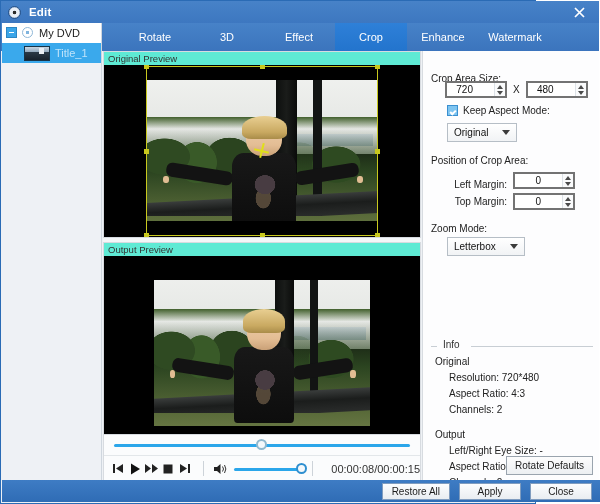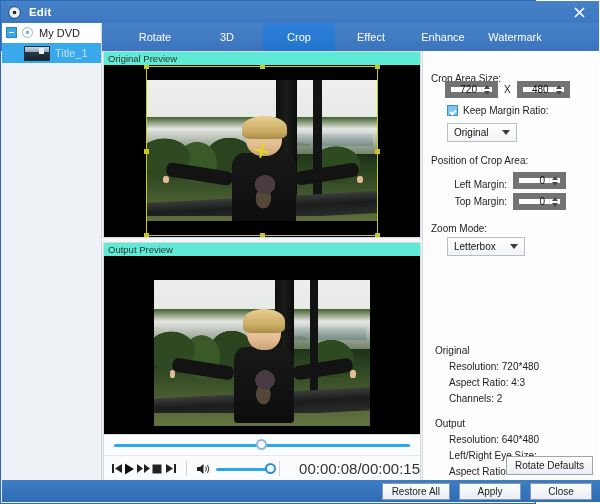--- a/index.html
+++ b/index.html
@@ -296,41 +296,42 @@
     background: #2ba6ea; border-radius: 2px;
   }
   #vol-thumb {
     position: absolute; left: 86%; top: 1px;
     width: 11px; height: 11px;
     border-radius: 50%;
     background: #f4f8fb; border: 2px solid #2f8fd0;
     cursor: pointer;
   }
   #time-label {
-    margin-left: 10px; font-size: 15px; color: #333;
+    margin-left: 10px; font-size: 11px; color: #333;
     white-space: nowrap;
   }
 
   
   #rightpanel {
     position: absolute; left: 421px; top: 50px;
     width: 177px; height: 432px;
     background: #fdfdfe;
     border-left: 1px solid #d7dbe0;
     font-size: 10px; color: #222;
   }
   .sec-label { position: absolute; font-size: 10px; color: #222; }
   .row { position: absolute; display: flex; align-items: center; }
   .field-label { font-size: 10px; color: #222; }
 
   .spin {
     display: inline-flex; align-items: stretch;
     height: 17px;
-    border: 6px solid #737373;
+    border: 2px solid #737373;
     background: #fff;
+    gap: 17px;
   }
   .spin .val {
     width: 30px; padding-right: 4px;
     display: flex; align-items: center; justify-content: flex-end;
     font-size: 10px; color: #111;
   }
   .spin .arrows {
     width: 11px;
     display: flex; flex-direction: column; justify-content: center;
     border-left: 1px solid #dde2e7;
@@ -437,22 +438,22 @@
       <svg width="13" height="13" viewBox="0 0 13 13">
         <path d="M2 2 L11 11 M11 2 L2 11" stroke="#ffffff" stroke-width="1.7" fill="none"></path>
       </svg>
     </div>
   </div>
 
   <div id="tabbar">
     <div class="tabspacer"></div>
     <div class="tab">Rotate</div>
     <div class="tab">3D</div>
+    <div class="tab">Effect</div>
     <div class="tab active">Crop</div>
-    <div class="tab">Effect</div>
     <div class="tab">Enhance</div>
     <div class="tab">Watermark</div>
   </div>
 
   <div id="sidebar">
     <div id="tree-root">
       <span class="tree-expander"></span>
       <span class="tree-disc"></span>
       <span id="tree-root-label">My DVD</span>
     </div>
@@ -598,21 +599,21 @@
         <span class="val">480</span>
         <span class="arrows">
           <i class="up"></i>
           <i class="down"></i>
         </span>
       </span>
     </div>
 
     <div class="row" style="left:24px; top:54px;">
       <span class="checkbox"></span>
-      <span class="field-label" style="margin-left:5px;">Keep Margin Ratio:</span>
+      <span class="field-label" style="margin-left:5px;">Keep Aspect Mode:</span>
     </div>
 
     <div class="combo" style="position:absolute; left:24px; top:72px; width:70px;">
       <span>Original</span>
       <span class="caret"></span>
     </div>
 
     <div class="sec-label" style="left:8px; top:104px;">Position of Crop Area:</div>
 
     <div class="row" style="left:24px; top:120px;">
@@ -638,27 +639,31 @@
     </div>
 
     <div class="sec-label" style="left:8px; top:172px;">Zoom Mode:</div>
 
     <div class="combo" style="position:absolute; left:24px; top:186px; width:78px;">
       <span>Letterbox</span>
       <span class="caret"></span>
     </div>
 
     <div id="info-group">
+      <div id="info-legend">
+        <span class="line-l"></span>
+        <span class="cap">Info</span>
+        <span class="line-r"></span>
+      </div>
       <div class="info-head">Original</div>
       <div class="info-line">Resolution: 720*480</div>
       <div class="info-line">Aspect Ratio: 4:3</div>
       <div class="info-line">Channels: 2</div>
       <div class="info-gap"></div>
       <div class="info-head">Output</div>
-      <div class="info-line">Resolution: 640*480</div>
       <div class="info-line">Left/Right Eye Size: -</div>
       <div class="info-line">Aspect Ratio: 4:3</div>
       <div class="info-line">Channels: 2</div>
     </div>
 
     <div id="restore-defaults">Rotate Defaults</div>
   </div>
 
   <div id="footer">
     <div class="footer-btn">Restore All</div>

